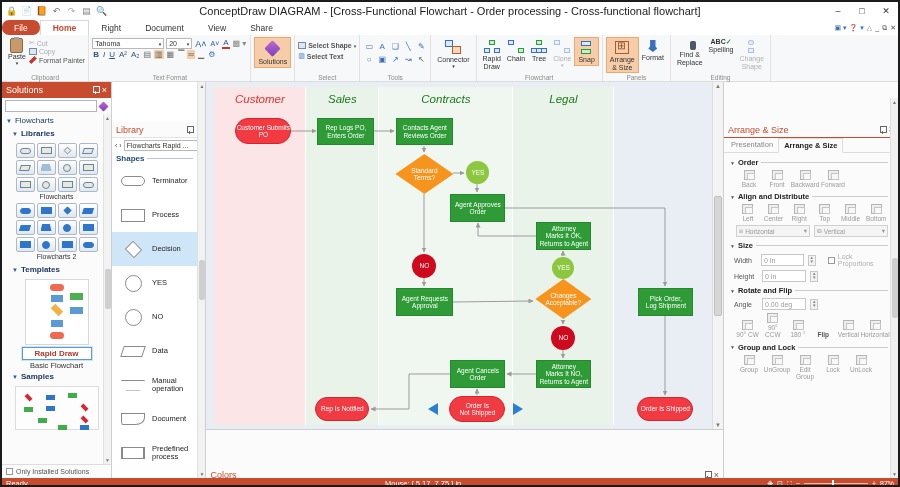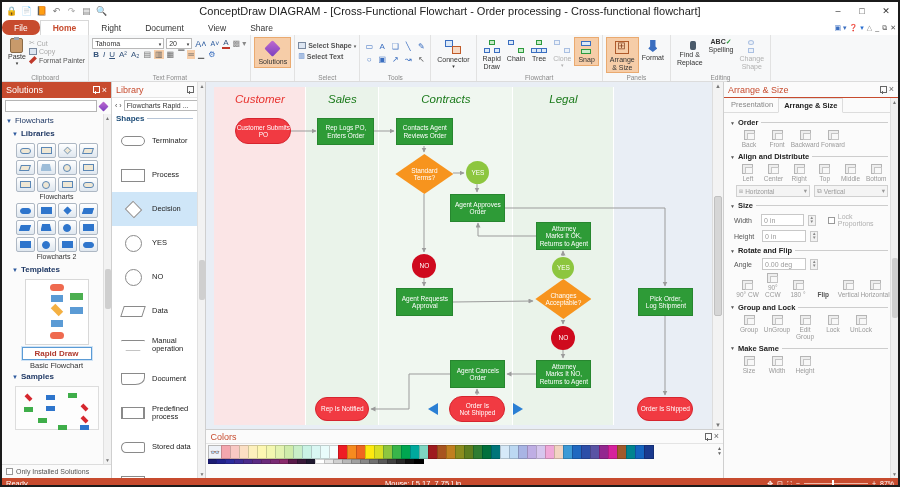--- a/index.html
+++ b/index.html
@@ -57,21 +57,21 @@
   .ic-paint { width:9px; height:12px; background:#3a6ec0; clip-path:polygon(20% 0,80% 0,80% 55%,100% 70%,50% 100%,0 70%,20% 55%); margin:2px 0; }
   .ic-grid2 { width:14px; height:13px; position:relative; margin:2px 0; }
   .ic-grid2::before { content:""; position:absolute; inset:0; border:1px solid #b05a2a; }
   .ic-grid2::after { content:"⊞"; position:absolute; left:2px; top:-1px; font-size:10px; color:#884422; }
 
   
   .main { display:flex; height:396px; }
 
   
   .panel-head-red { height:16px; background:#c74b2e; color:#fff; font-size:9px; display:flex; align-items:center; padding:0 4px; }
-  .panel-head-lt { height:16px; background:#fbfbfb; color:#c74b2e; font-size:9px; display:flex; align-items:center; padding:0 4px; border-bottom:1px solid #e4e4e4; }
+  .panel-head-lt { height:16px; background:#fbfbfb; color:#c74b2e; font-size:9px; display:flex; align-items:center; padding:0 4px; border-bottom:1px solid #e4e4e4;margin-top:40px; }
   .ph-sp { margin-left:auto; display:flex; gap:4px; align-items:center; }
   .pinic { width:5px; height:8px; position:relative; }
   .pinic::before { content:""; position:absolute; top:0; left:0; width:5px; height:5px; border:1px solid currentColor; }
   .pinic::after { content:""; position:absolute; top:5px; left:2px; width:1px; height:3px; background:currentColor; }
   .closex { font-size:9px; line-height:1; }
 
   
   .solutions { width:110px; border-right:1px solid #cfcfcf; display:flex; flex-direction:column; background:#fbfbfb; position:relative; }
   .sol-search { display:flex; align-items:center; gap:2px; padding:2px 3px; }
   .sol-search input { flex:1; height:12px; border:1px solid #b5b5b5; font-size:7px; padding:0 2px; min-width:0; }
@@ -1003,41 +1003,20 @@
                 <span class="ig"></span>
                 <span class="lb" style="white-space: pre-line;">Lock</span>
               </div>
               <div class="ar-ib">
                 <span class="ig"></span>
                 <span class="lb" style="white-space: pre-line;">UnLock</span>
               </div>
             </div>
         </div>
 
-        <div class="ar-sec">
-          <div class="ar-sec-h">
-              <span class="tw">▼</span>
-              <span>Make Same</span>
-              <span class="rule"></span>
-            </div>
-          <div class="ar-btnrow">
-              <div class="ar-ib">
-                <span class="ig"></span>
-                <span class="lb" style="white-space: pre-line;">Size</span>
-              </div>
-              <div class="ar-ib">
-                <span class="ig"></span>
-                <span class="lb" style="white-space: pre-line;">Width</span>
-              </div>
-              <div class="ar-ib">
-                <span class="ig"></span>
-                <span class="lb" style="white-space: pre-line;">Height</span>
-              </div>
-            </div>
-        </div>
 
       </div>
       <div class="ar-scroll">
           <span>▲</span>
           <span class="vthumb" style="flex:0 0 60px;"></span>
           <span>▼</span>
         </div>
     </div>
   </div>
 

